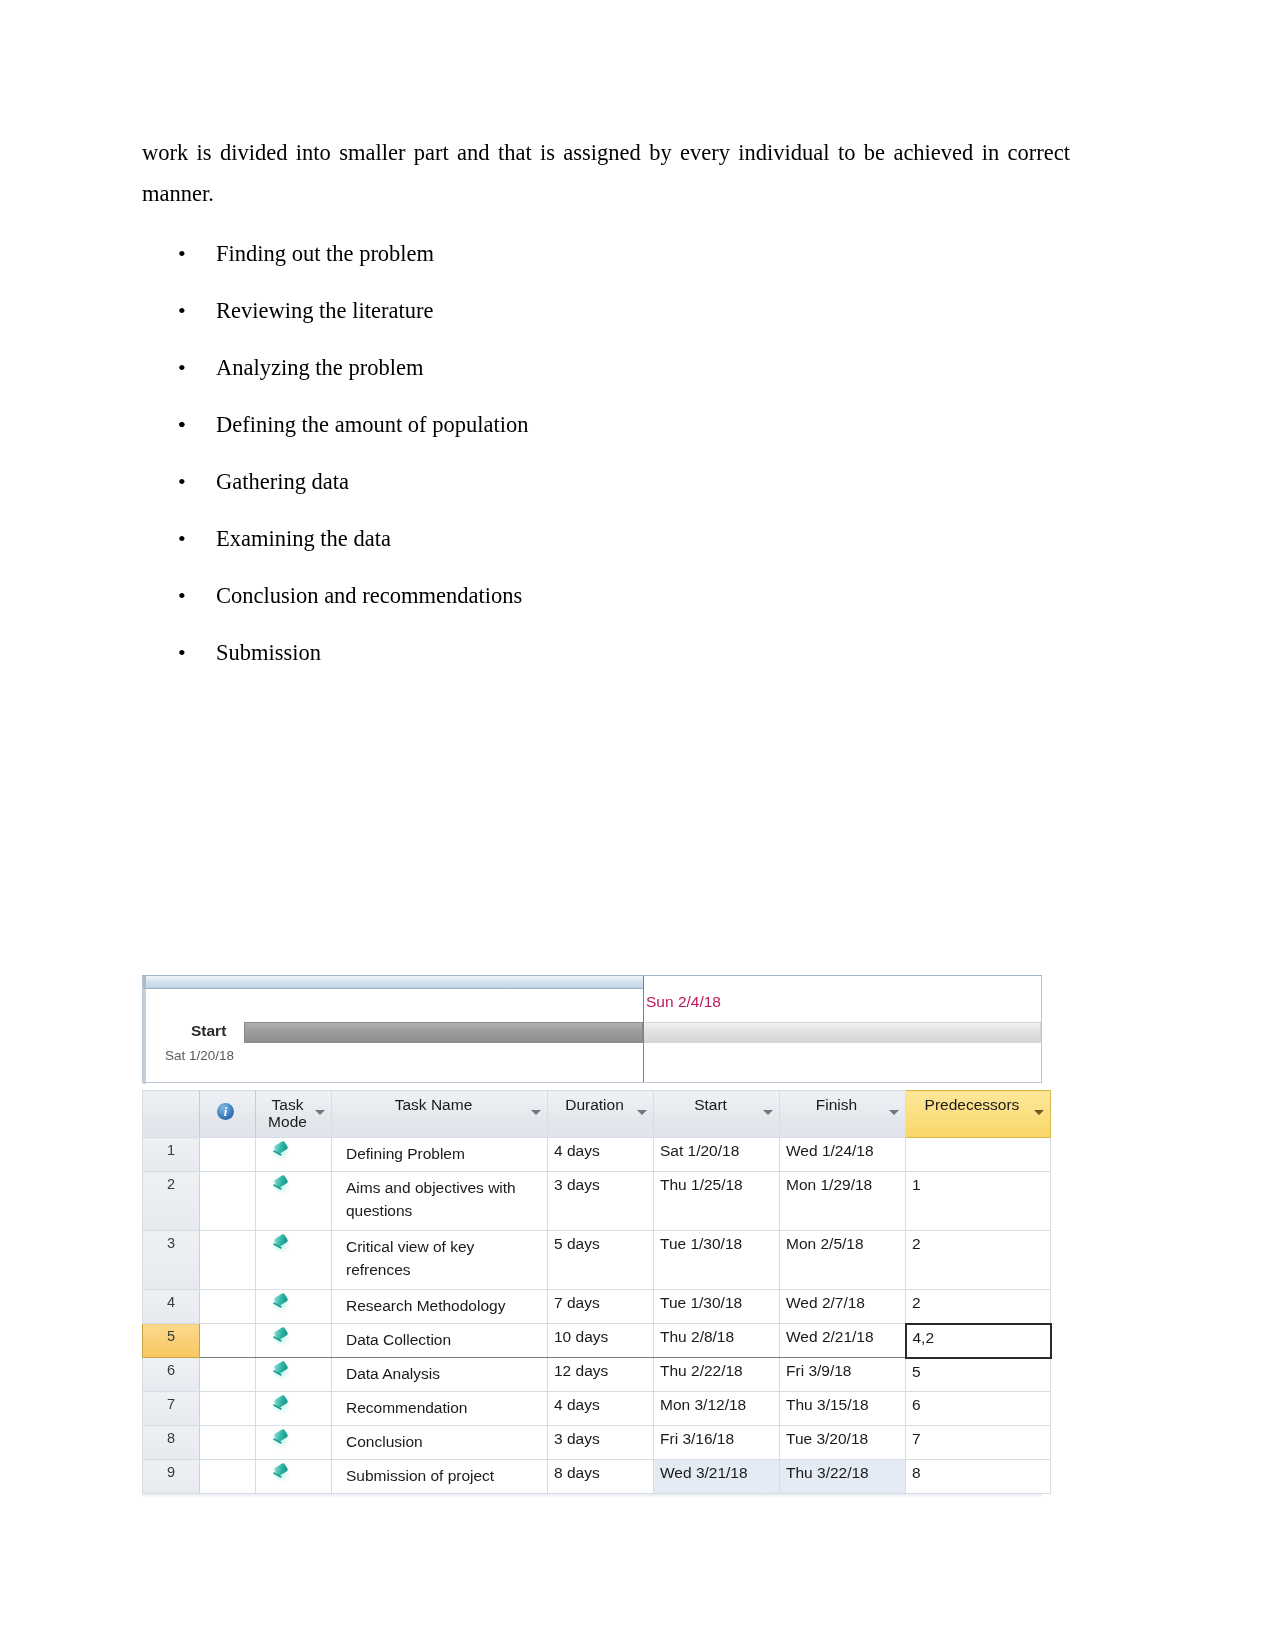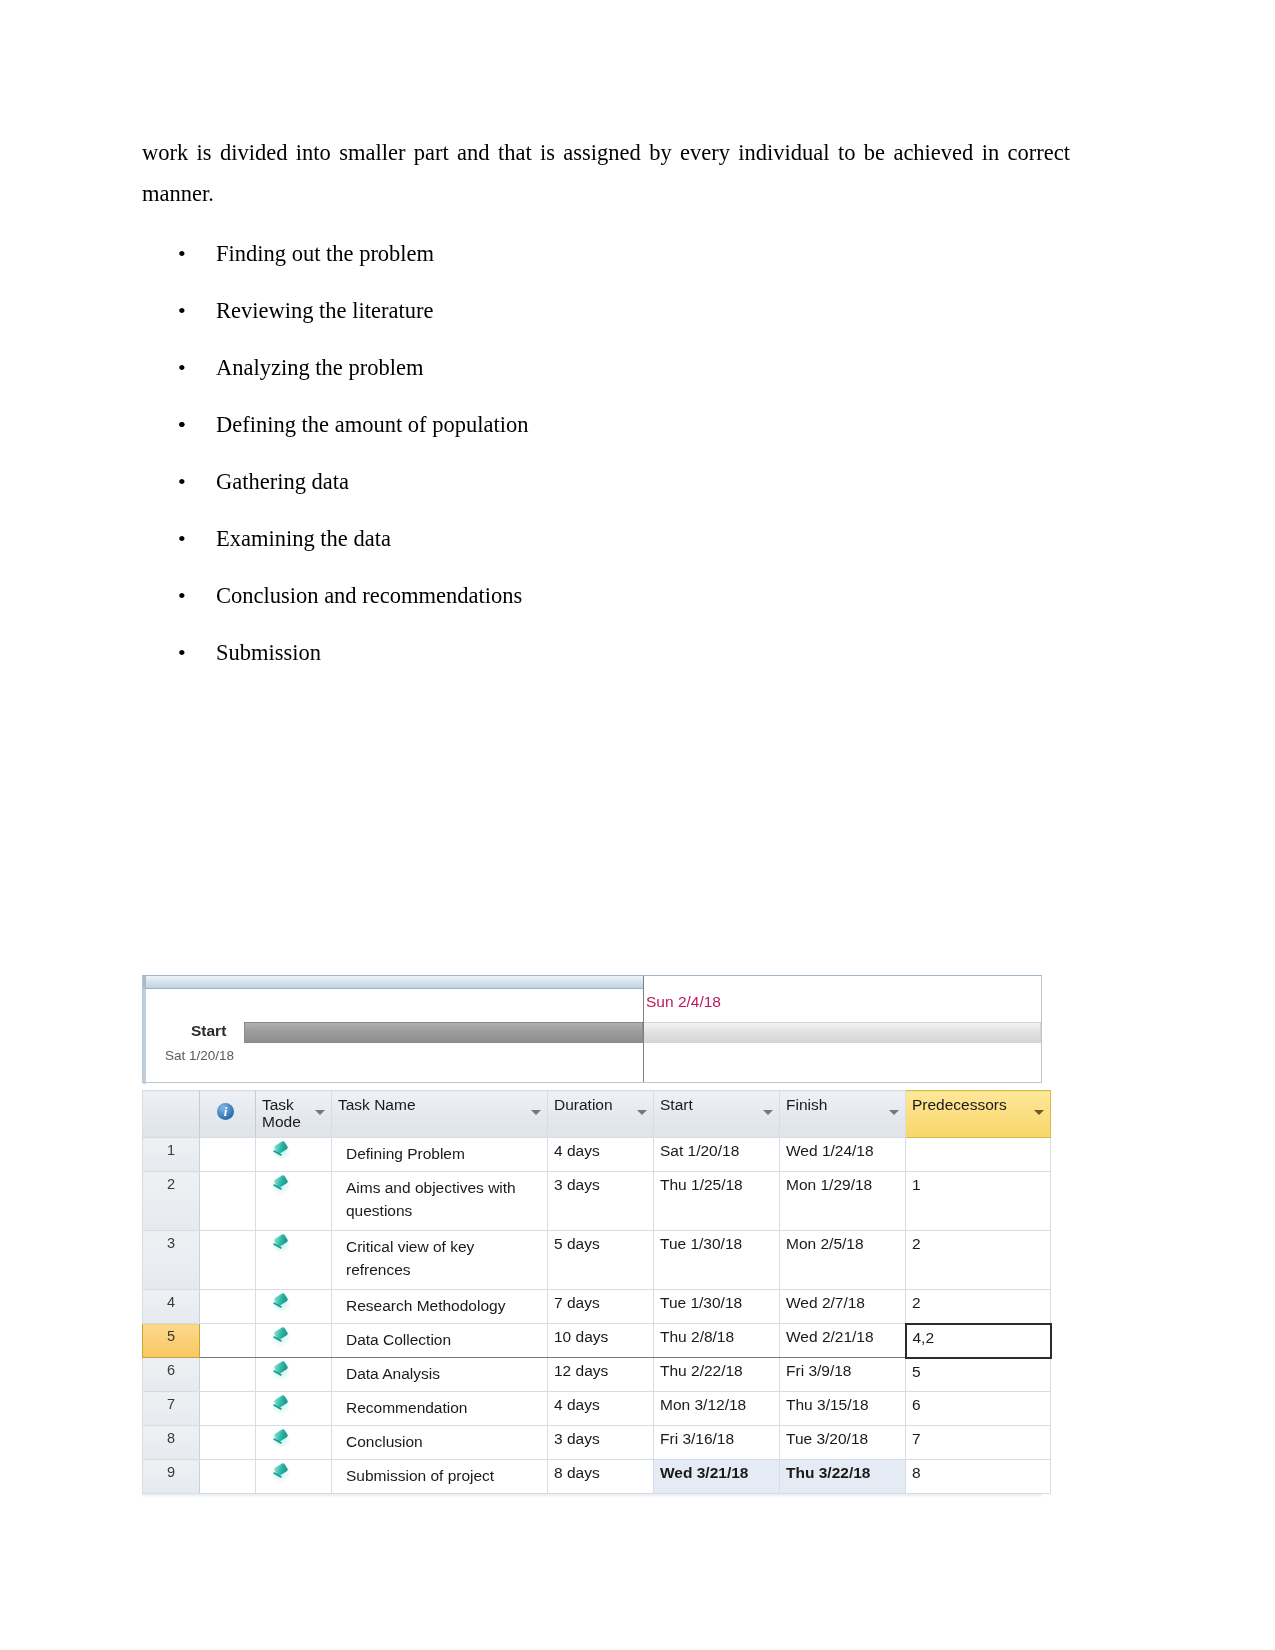--- a/index.html
+++ b/index.html
@@ -186,20 +186,21 @@
     text-align: left;
     height: 46px;
     position: relative;
     color: #1a1a1a;
     border: 1px solid #c5ccd4;
   }
   thead th .hd-label {
     display: block;
     padding: 5px 18px 0 6px;
     line-height: 17px;
+    text-align: center;
   }
   thead th .hd-arrow {
     position: absolute;
     right: 6px;
     top: 19px;
     width: 0; height: 0;
     border-left: 5px solid transparent;
     border-right: 5px solid transparent;
     border-top: 5px solid #6f7780;
   }
@@ -270,21 +271,20 @@
   tbody tr.selected td.col-start,
   tbody tr.selected td.col-fin,
   tbody tr.selected td.col-mode,
   tbody tr.selected td.col-info {
     border-top: 1px solid #7a7a7a;
     border-bottom: 1px solid #7a7a7a;
   }
   tbody tr.last-row td.col-start,
   tbody tr.last-row td.col-fin {
     background: #e4ebf4;
-    font-weight: bold;
   }
 
   
   .pin {
     display: inline-block;
     width: 18px;
     height: 20px;
     position: relative;
     margin-top: 4px;
   }

